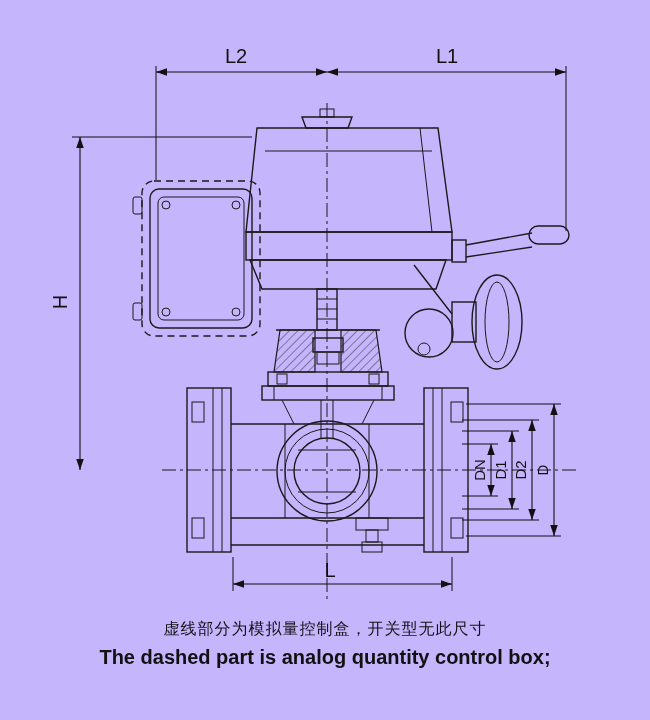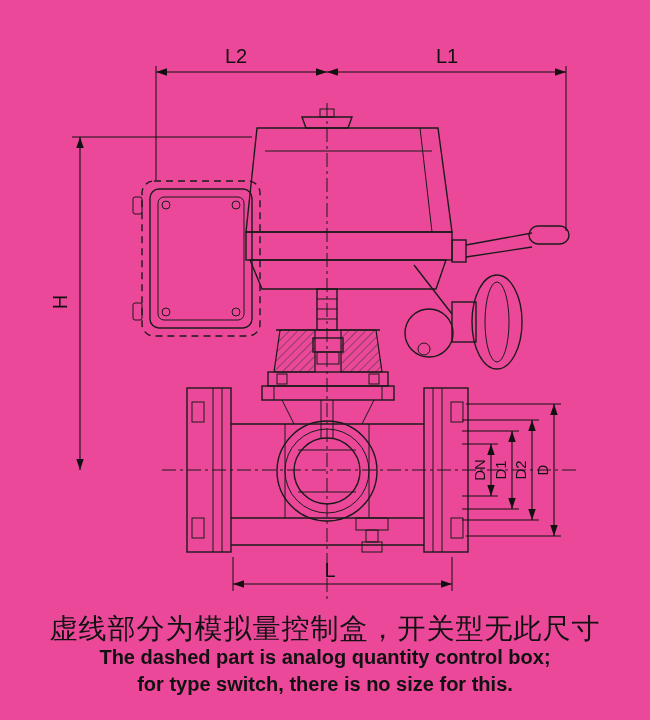--- a/index.html
+++ b/index.html
@@ -1,33 +1,33 @@
 <!DOCTYPE html>
 <html><head>
 <meta charset="utf-8">
 <style>
   html, body { margin: 0; padding: 0; background: #ffffff; }
   .page {
-    width: 650px; height: 720px; background: #ec4899;
+    width: 650px; height: 720px; background: #c4b5fd;
     font-family: "Liberation Sans", sans-serif; color: #111;
     overflow: hidden; position: relative;
   }
   svg { display: block; }
   svg text { font-family: "Liberation Sans", sans-serif; fill: #111; }
   .ln   { fill: none; stroke: #1a1a1a; stroke-width: 1.4; }
   .thin { fill: none; stroke: #1a1a1a; stroke-width: 1; }
   .dash { fill: none; stroke: #1a1a1a; stroke-width: 1.4; stroke-dasharray: 7 5; }
   .cl   { fill: none; stroke: #1a1a1a; stroke-width: 1; stroke-dasharray: 14 4 3 4; }
   .dim  { fill: none; stroke: #111; stroke-width: 1.1; }
   .ext  { fill: none; stroke: #111; stroke-width: 1; }
   .hatched { fill: url(#hatch); stroke: #1a1a1a; stroke-width: 1.2; }
   .dim-t  { font-size: 20px; }
   .dim-ts { font-size: 15px; }
   .caption { text-align: center; margin-top: 8px; }
-  .caption .zh { font-size: 28px; letter-spacing: 1px; line-height: 30px; }
+  .caption .zh { font-size: 16px; letter-spacing: 1px; line-height: 30px; }
   .caption .en { font-size: 20px; line-height: 27px; font-weight: bold; }
 </style>
 </head>
 <body>
 
 <div class="page">
 
   <svg width="650" height="606" viewBox="0 0 650 606">
     <defs>
       <marker id="arr" viewBox="0 0 10 8" refX="10" refY="4" markerWidth="10" markerHeight="8" orient="auto-start-reverse">
@@ -177,16 +177,15 @@
       <line class="ext" x1="466" y1="404" x2="561" y2="404"></line>
       <line class="ext" x1="466" y1="536" x2="561" y2="536"></line>
       <line class="dim" x1="554" y1="404" x2="554" y2="536" marker-start="url(#arr)" marker-end="url(#arr)"></line>
       <text class="dim-ts" x="548" y="470" text-anchor="middle" transform="rotate(-90 548 470)">D</text>
     </g>
   </svg>
 
   <div class="caption">
     <div class="zh">虚线部分为模拟量控制盒，开关型无此尺寸</div>
     <div class="en">The dashed part is analog quantity control box;</div>
-    <div class="en">for type switch, there is no size for this.</div>
   </div>
 
 </div>
 
 </body></html>

